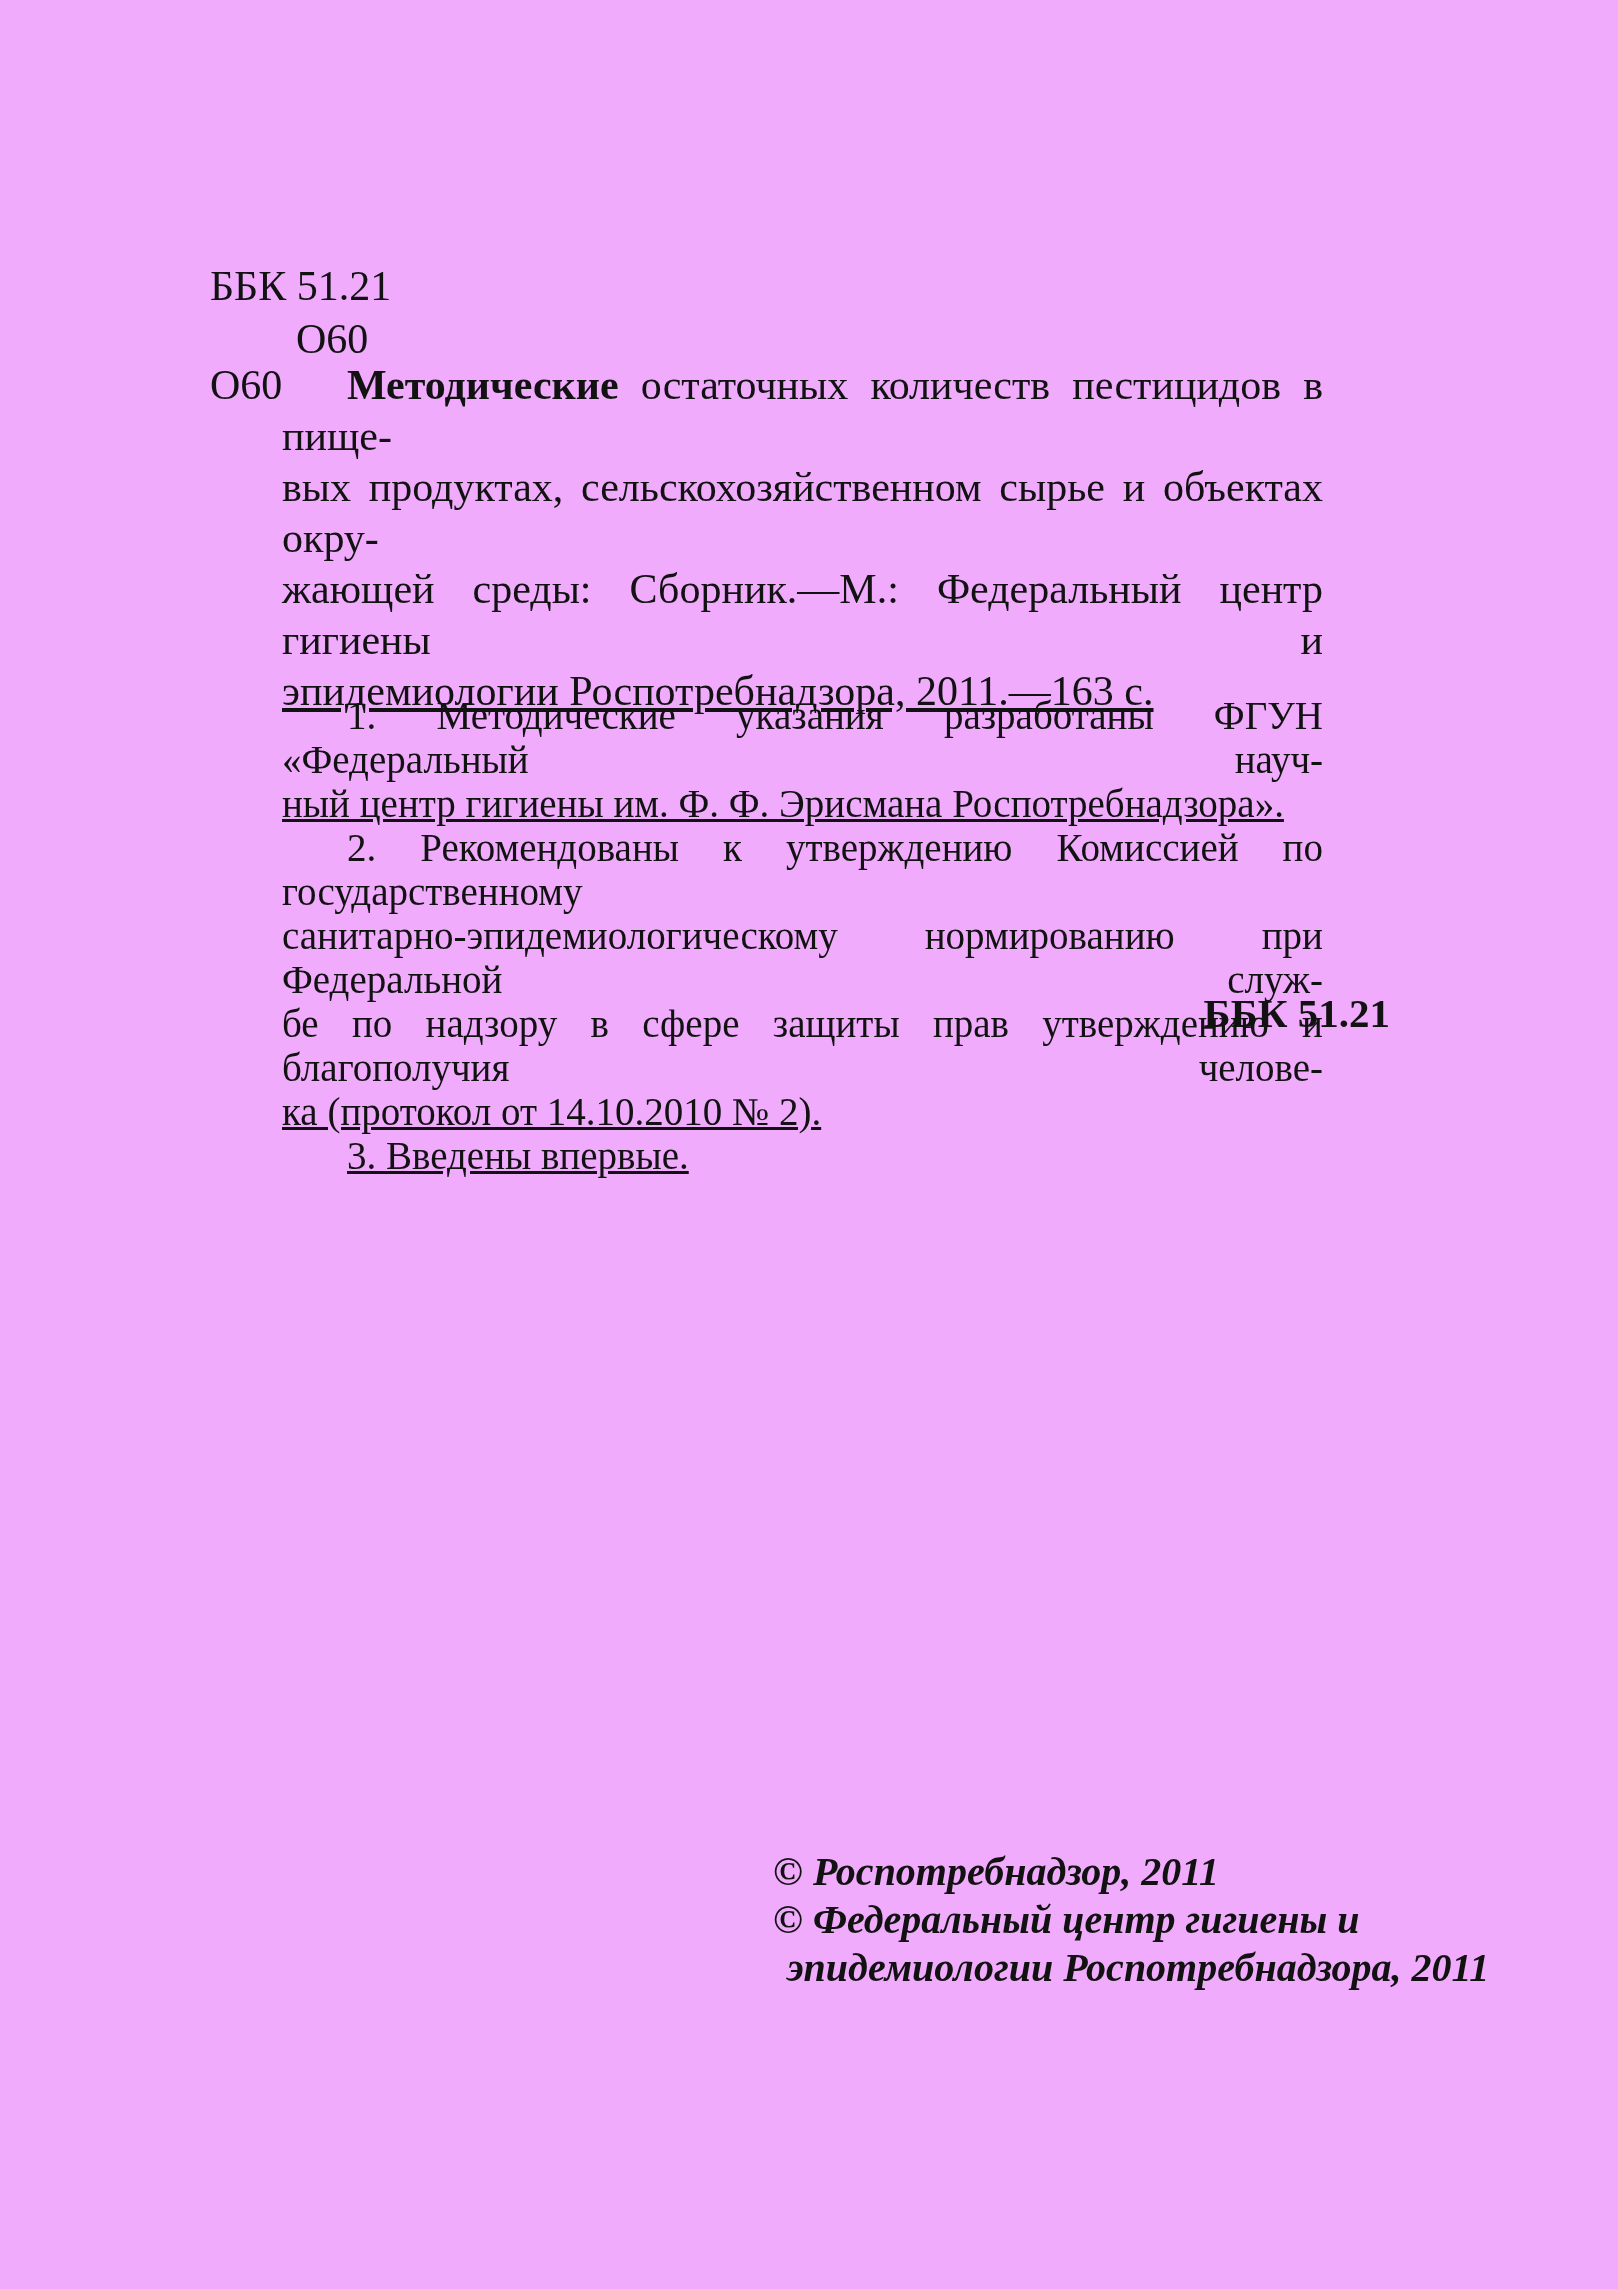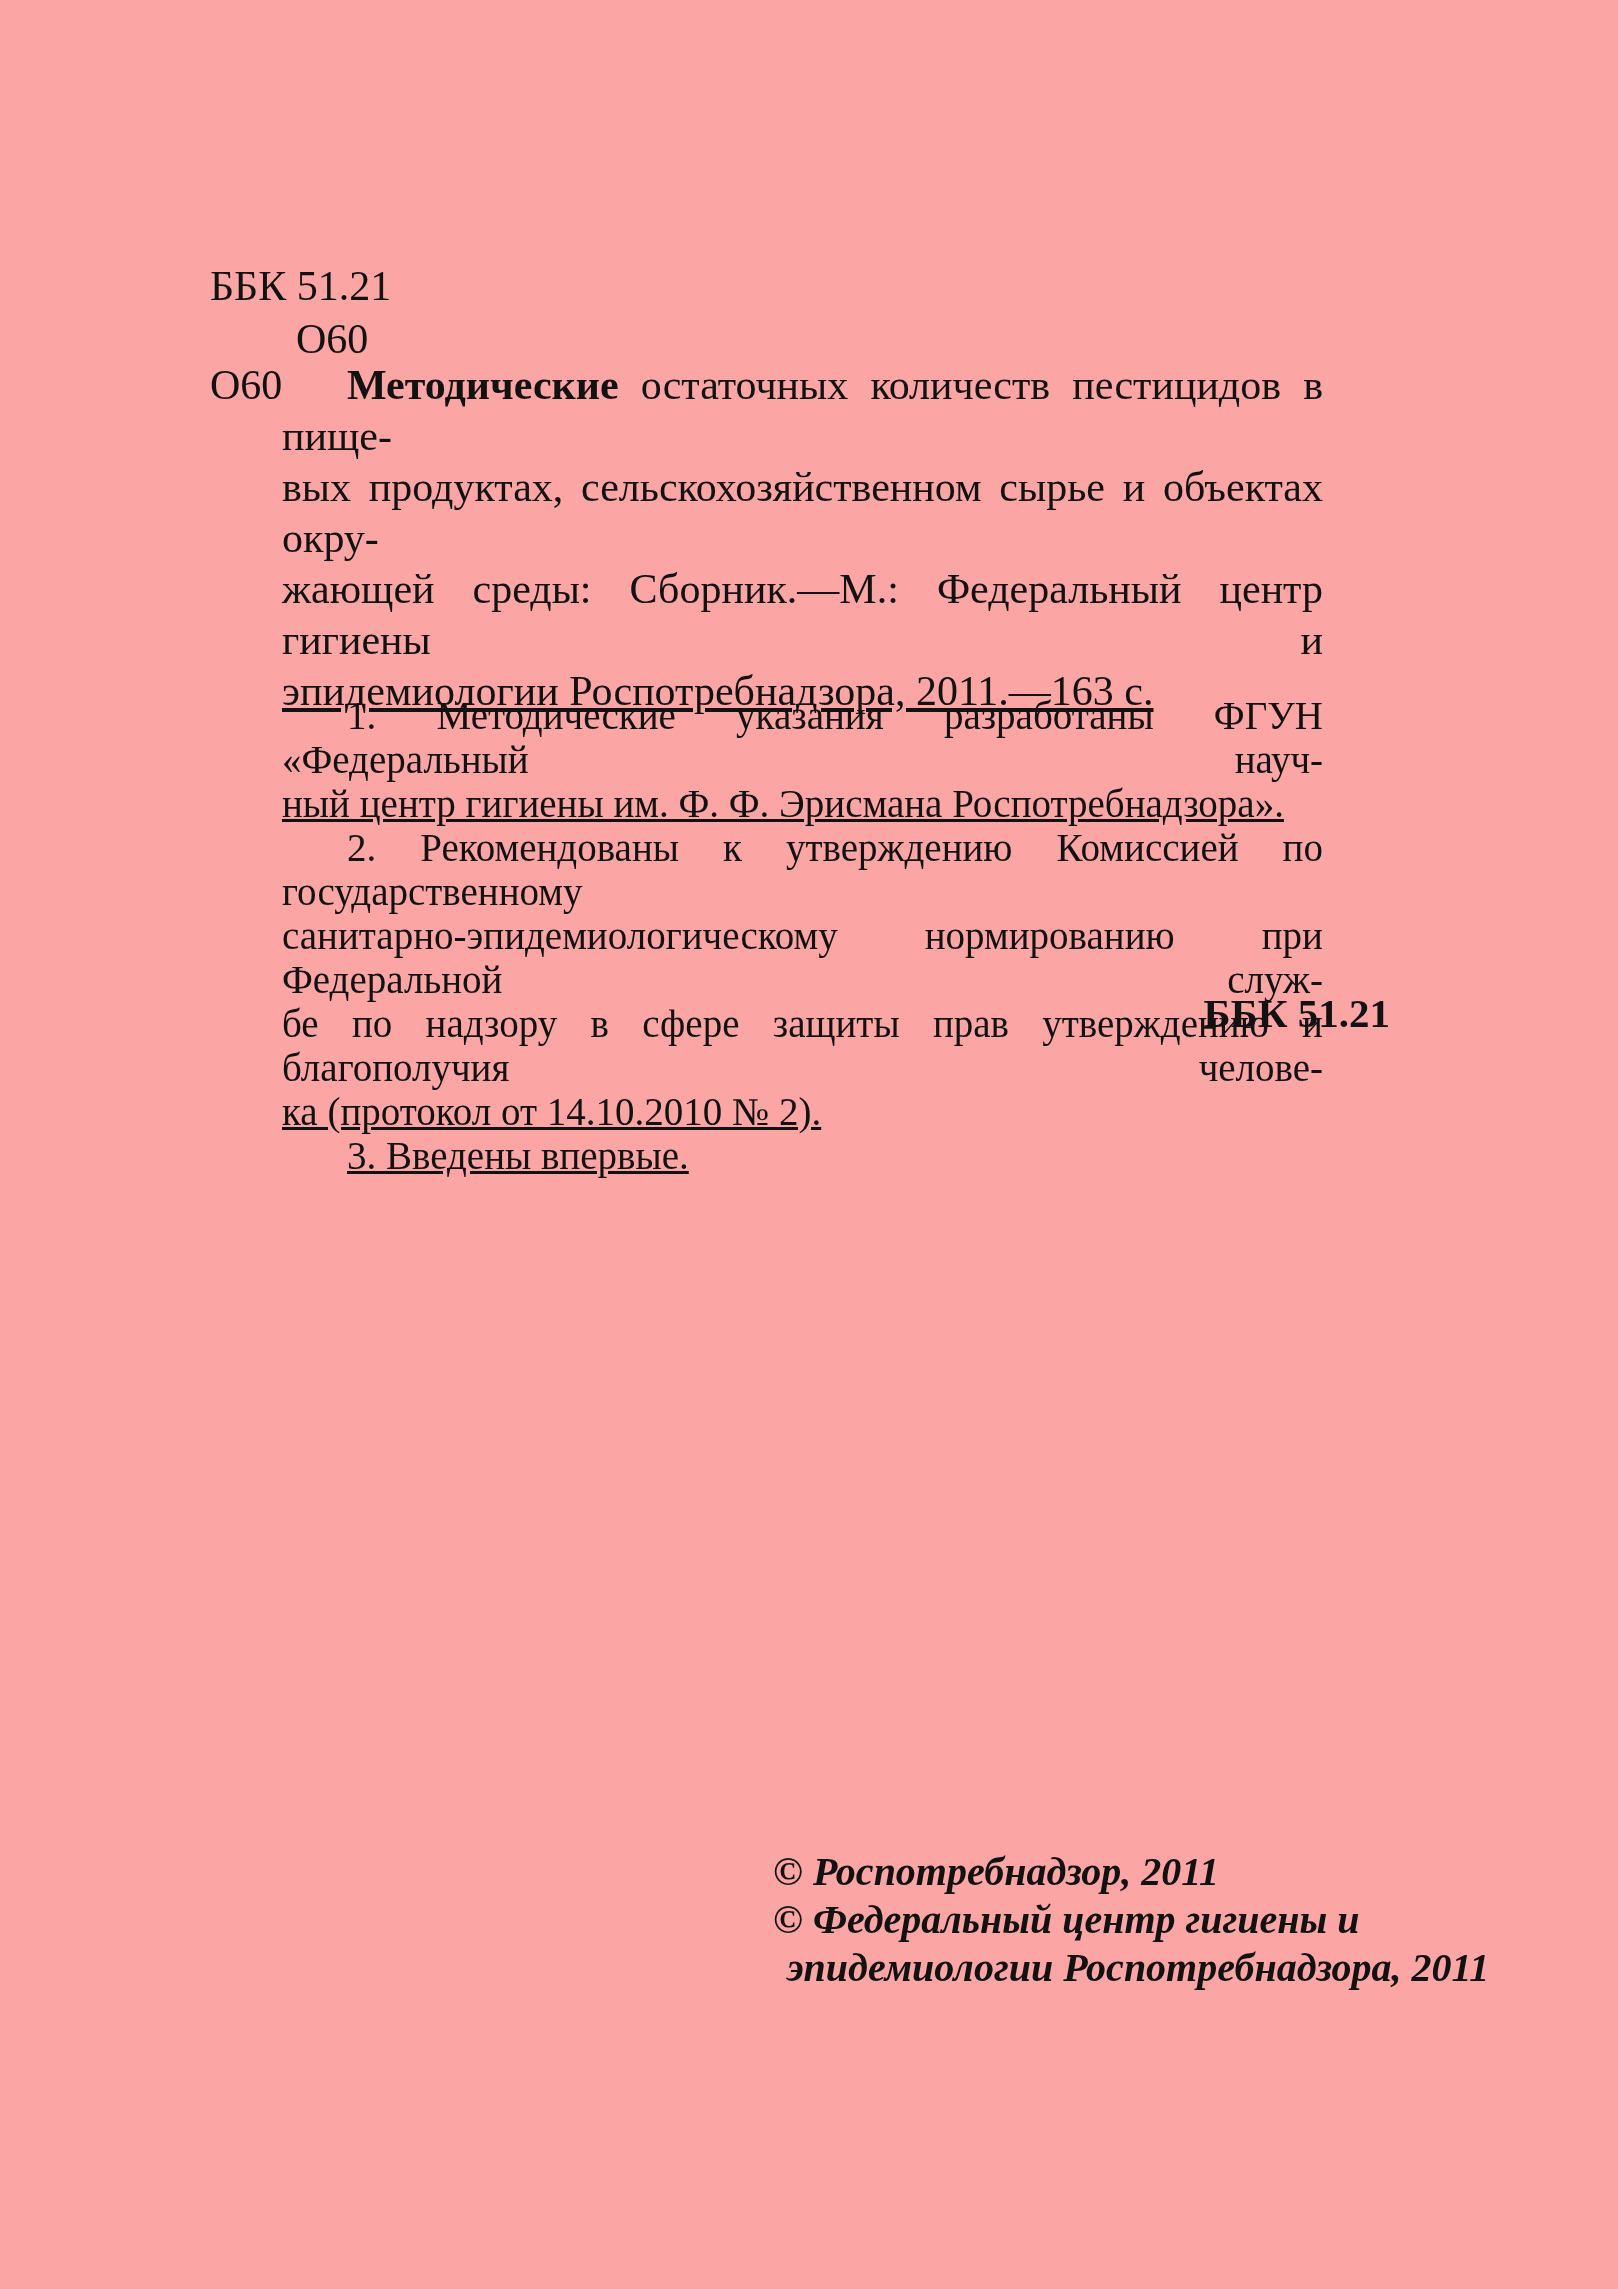--- a/index.html
+++ b/index.html
@@ -5,21 +5,21 @@
   html, body {
     margin: 0;
     padding: 0;
     background: #e8e8e8;
   }
   .page {
     position: relative;
     width: 1619px;
     height: 2290px;
     margin: 0 auto;
-    background: #fca5a5;
+    background: #f0abfc;
     font-family: "Liberation Serif", "DejaVu Serif", serif;
     color: #121212;
     overflow: hidden;
   }
   .abs { position: absolute; }
 
   
   .code-top {
     font-size: 42px;
     line-height: 51px;

